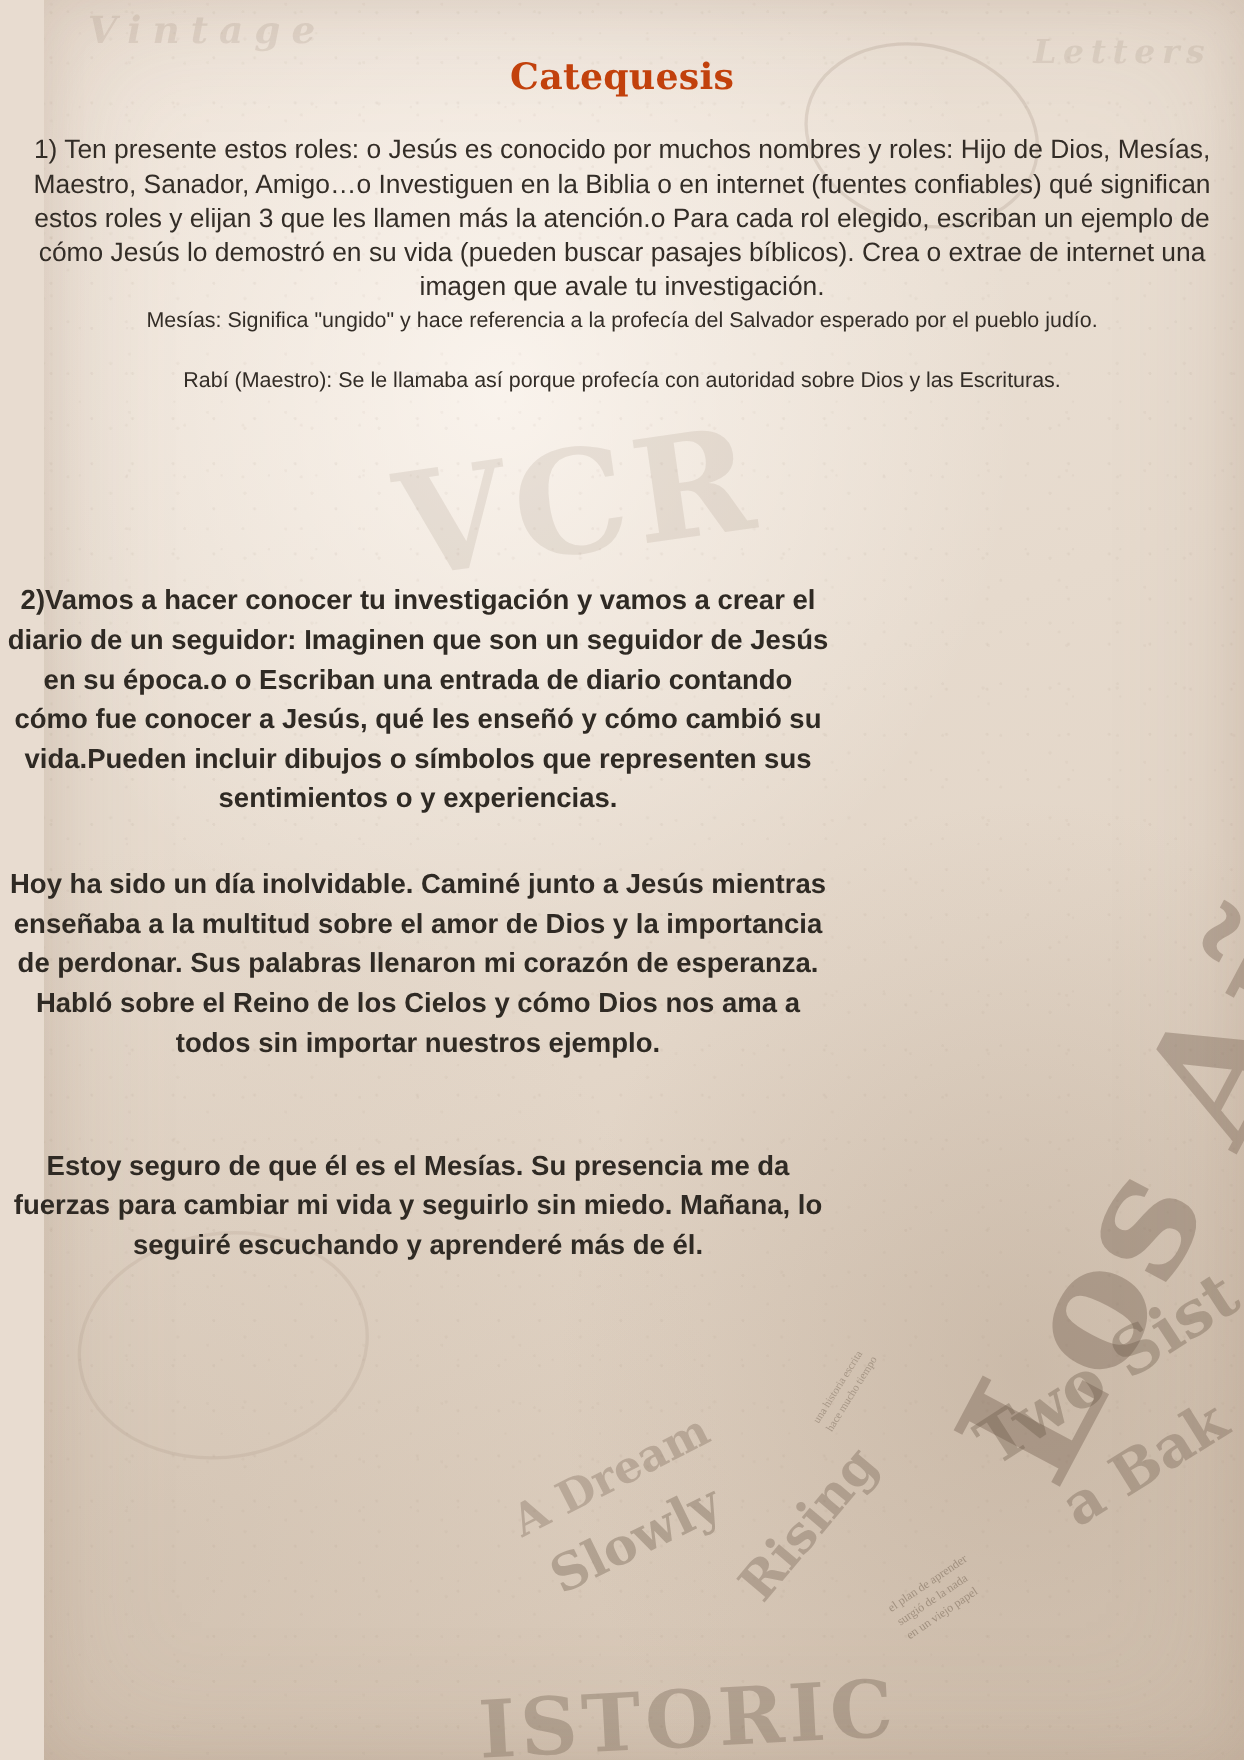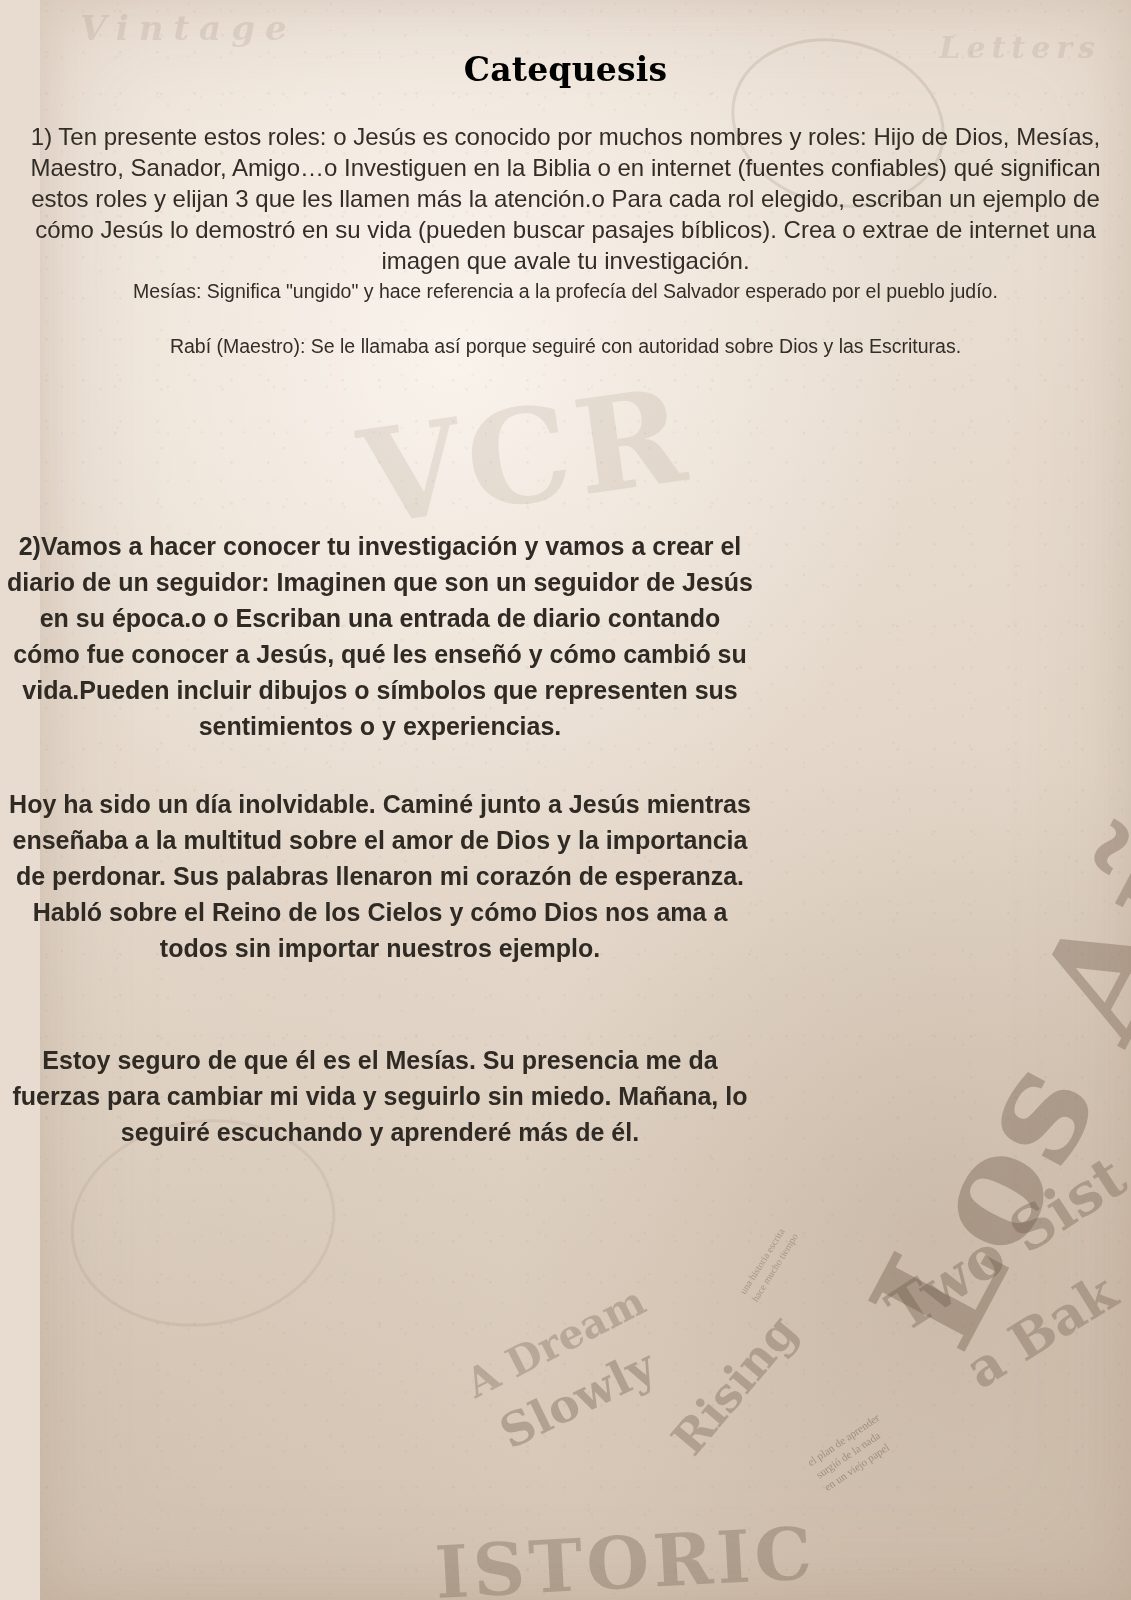--- a/index.html
+++ b/index.html
@@ -179,21 +179,21 @@
     z-index: 5;
     width: 1131px;
     height: 1600px;
   }
 
   .doc-title {
     text-align: center;
     font-family: "DejaVu Serif", serif;
     font-weight: 700;
     font-size: 33px;
-    color: #000000;
+    color: #c2410c;
     margin: 0;
     padding-top: 50px;
     letter-spacing: 0.2px;
   }
 
   .block-one {
     margin: 0;
     padding: 32px 22px 0 22px;
     text-align: center;
     font-size: 24px;
@@ -256,21 +256,21 @@
 <div class="content">
 
   <h1 class="doc-title">Catequesis</h1>
 
   <p class="block-one">1) Ten presente estos roles: o Jesús es conocido por muchos nombres y roles: Hijo de Dios, Mesías, Maestro, Sanador, Amigo…o Investiguen en la Biblia o en internet (fuentes confiables) qué significan estos roles y elijan 3 que les llamen más la atención.o Para cada rol elegido, escriban un ejemplo de cómo Jesús lo demostró en su vida (pueden buscar pasajes bíblicos). Crea o extrae de internet una imagen que avale tu investigación.</p>
 
   <p class="para-spaced">Mesías: Significa "ungido" y hace referencia a la profecía del Salvador esperado por el pueblo judío.</p>
 
   <div class="gap-sm"></div>
 
-  <p class="para-spaced">Rabí (Maestro): Se le llamaba así porque seguiré con autoridad sobre Dios y las Escrituras.</p>
+  <p class="para-spaced">Rabí (Maestro): Se le llamaba así porque profecía con autoridad sobre Dios y las Escrituras.</p>
 
   <div class="gap-sm"></div>
 
 
   <div class="block-two-wrap">
     <div class="block-two">
       <p>2)Vamos a hacer conocer tu investigación y vamos a crear el diario de un seguidor: Imaginen que son un seguidor de Jesús en su época.o o Escriban una entrada de diario contando cómo fue conocer a Jesús, qué les enseñó y cómo cambió su vida.Pueden incluir dibujos o símbolos que representen sus sentimientos o y experiencias.</p>
       <div class="spacer"></div>
       <p>Hoy ha sido un día inolvidable. Caminé junto a Jesús mientras enseñaba a la multitud sobre el amor de Dios y la importancia de perdonar. Sus palabras llenaron mi corazón de esperanza. Habló sobre el Reino de los Cielos y cómo Dios nos ama a todos sin importar nuestros ejemplo.</p>
       <div class="spacer"></div>

